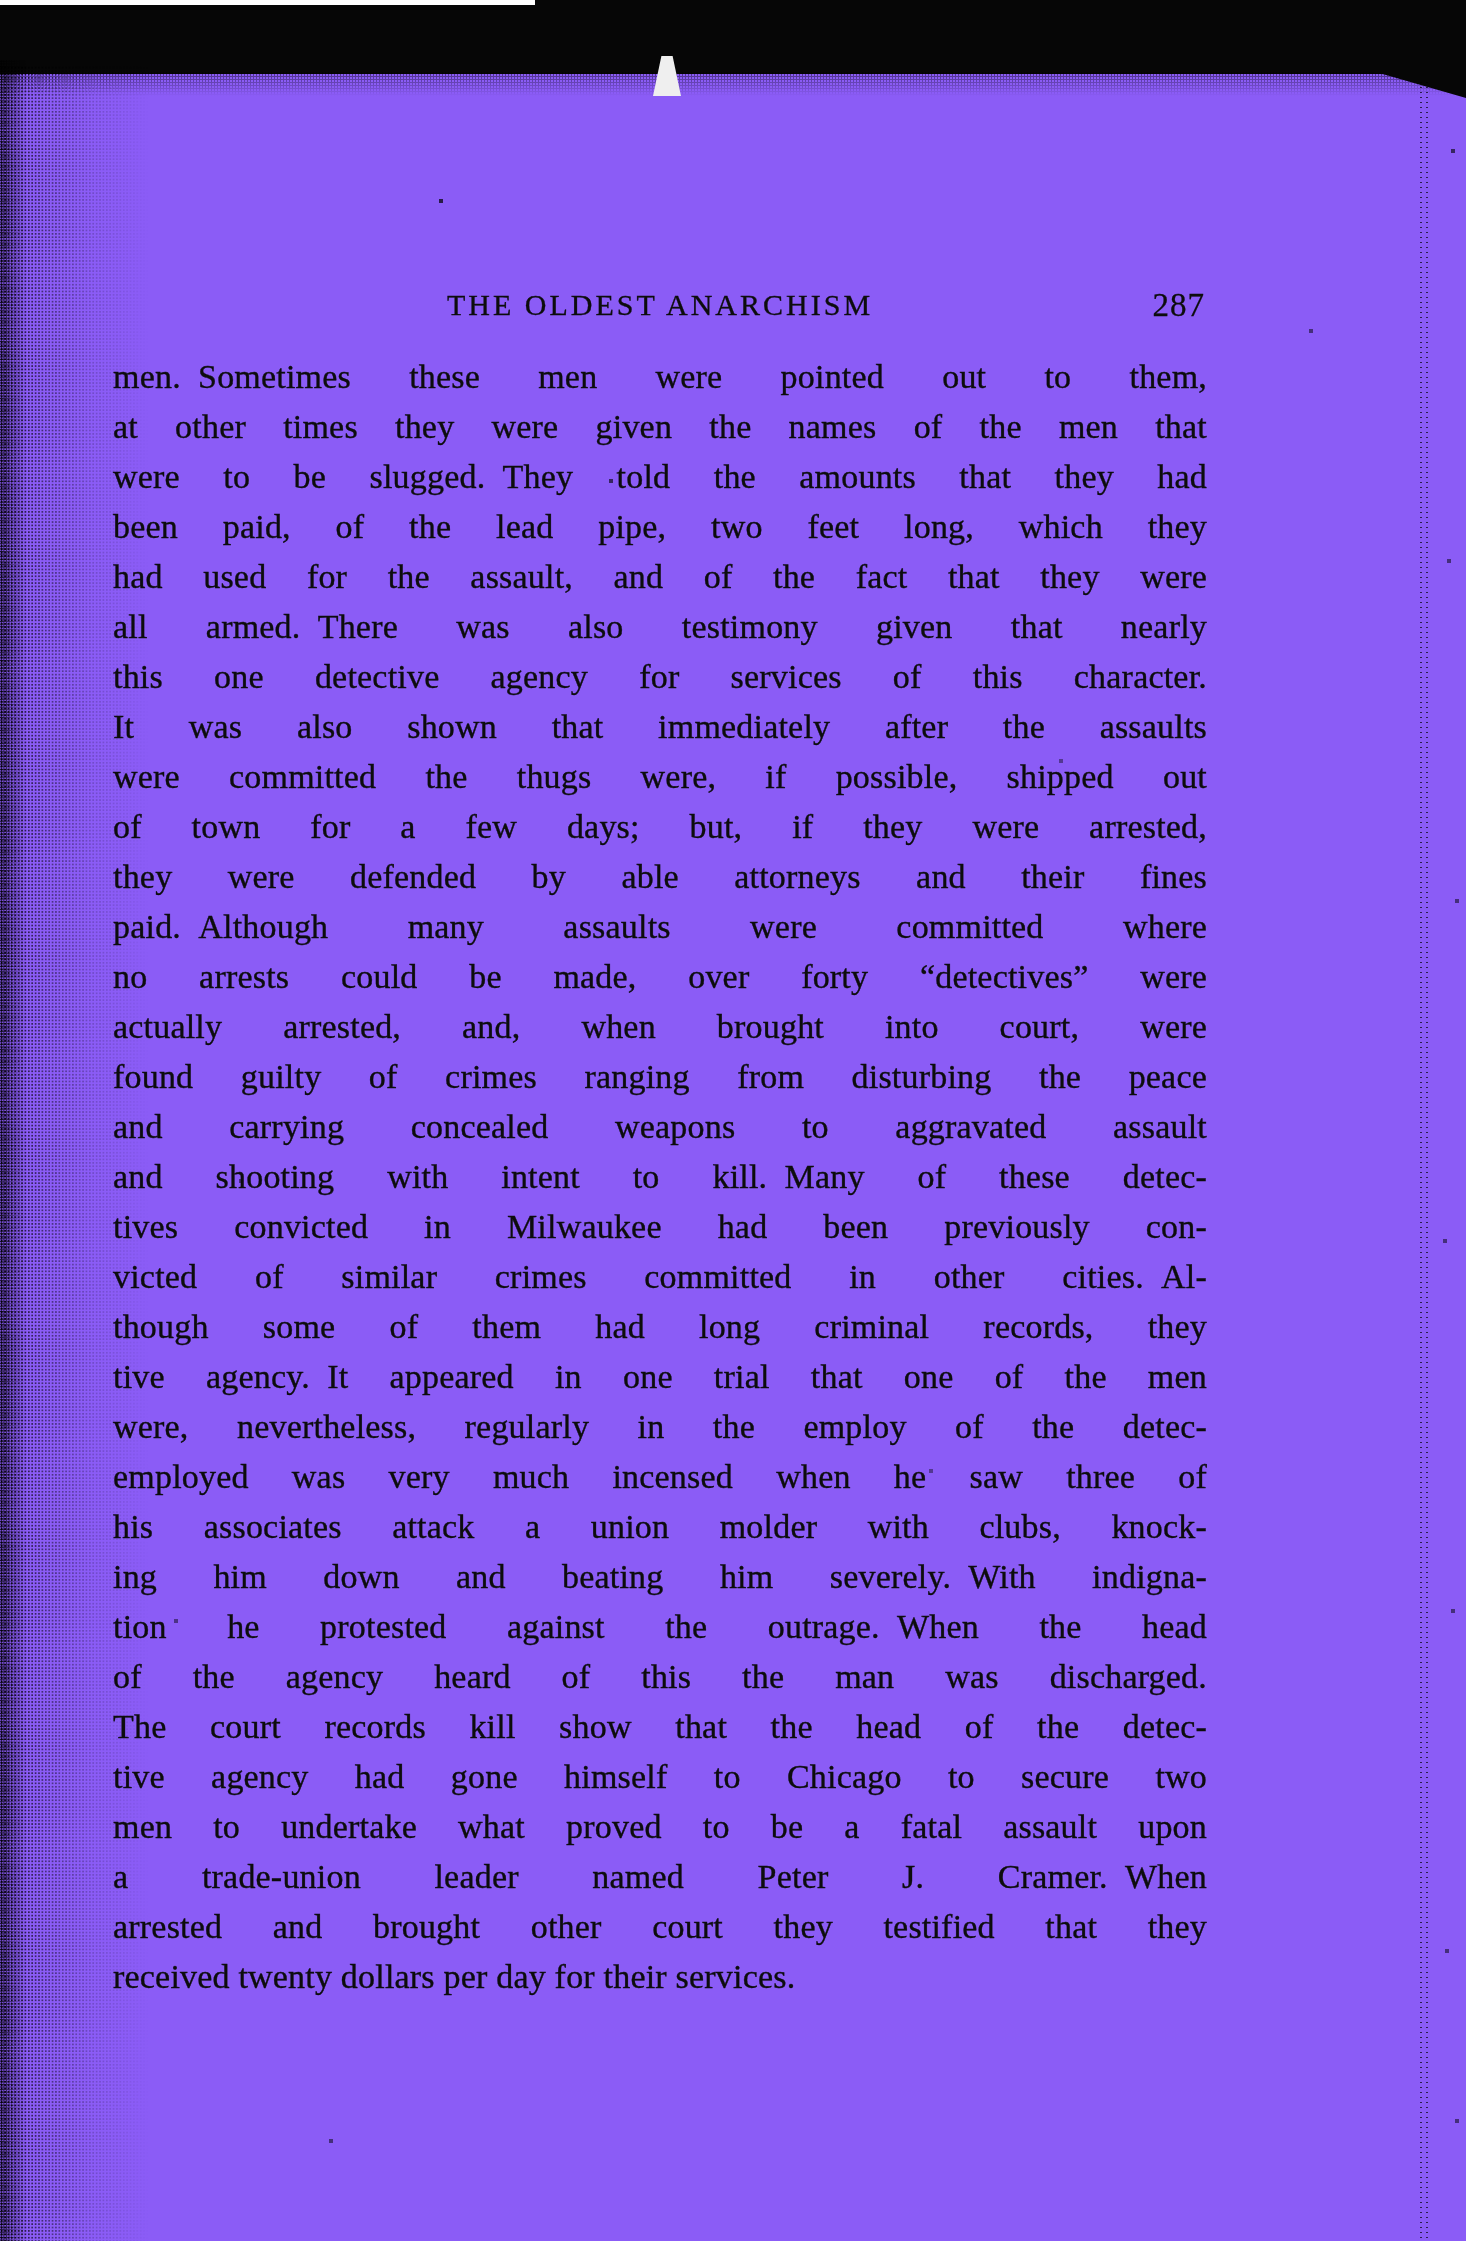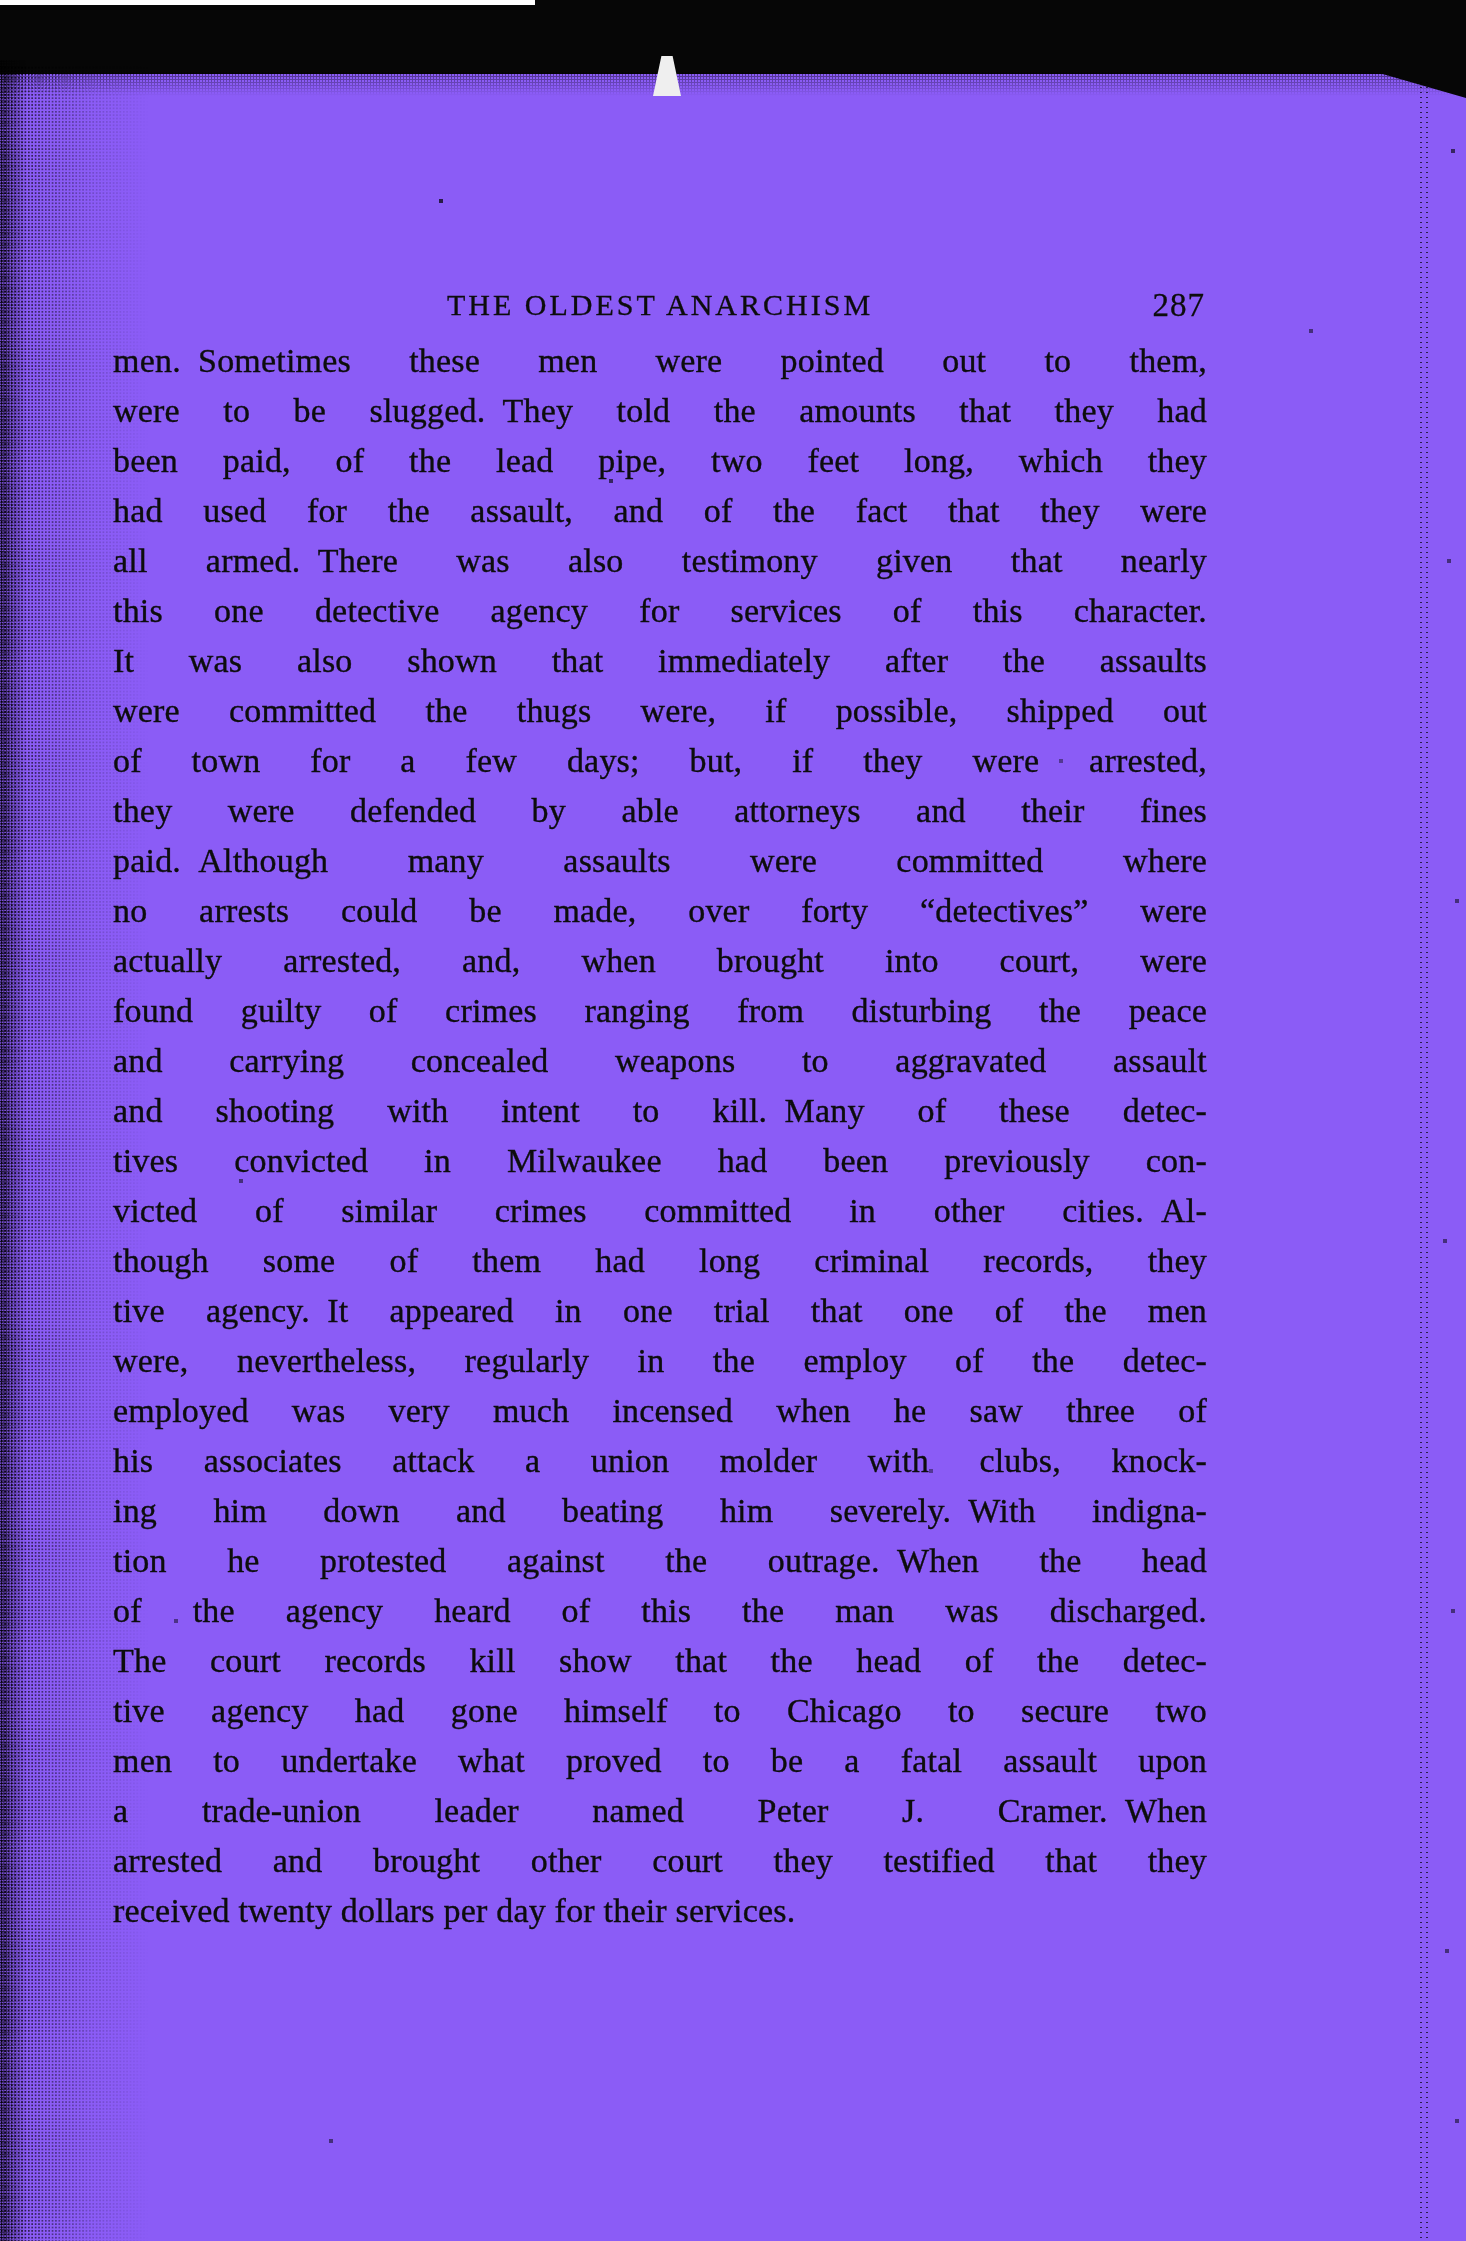--- a/index.html
+++ b/index.html
@@ -90,21 +90,21 @@
     font-size:30px;line-height:42px;
     letter-spacing:3px;
     -webkit-text-stroke:0.3px currentColor;
   }
   .head-page-number{
     position:absolute;right:2px;top:0;
     font-size:33px;line-height:42px;
     letter-spacing:1px;
     -webkit-text-stroke:0.3px currentColor;
   }
-  .body-text{margin-top:10px;}
+  .body-text{margin-top:26px;}
   .line{
     font-size:34px;
     line-height:50px;
     text-align:justify;
     text-align-last:justify;
     -webkit-text-stroke:0.35px currentColor;
     letter-spacing:0.2px;
   }
   .line.last{
     text-align-last:left;
@@ -125,20 +125,21 @@
   <div class="right-page-edge"></div>
   <div class="speckles"></div>
 
   <div class="page-content">
     <div class="running-head">
       <div class="head-title">THE OLDEST ANARCHISM</div>
       <div class="head-page-number">287</div>
     </div>
     <div class="body-text">
         <div class="line">men. Sometimes these men were pointed out to them,</div>
+        <div class="line">at other times they were given the names of the men that</div>
         <div class="line">were to be slugged. They told the amounts that they had</div>
         <div class="line">been paid, of the lead pipe, two feet long, which they</div>
         <div class="line">had used for the assault, and of the fact that they were</div>
         <div class="line">all armed. There was also testimony given that nearly</div>
         <div class="line">this one detective agency for services of this character.</div>
         <div class="line">It was also shown that immediately after the assaults</div>
         <div class="line">were committed the thugs were, if possible, shipped out</div>
         <div class="line">of town for a few days; but, if they were arrested,</div>
         <div class="line">they were defended by able attorneys and their fines</div>
         <div class="line">paid. Although many assaults were committed where</div>

